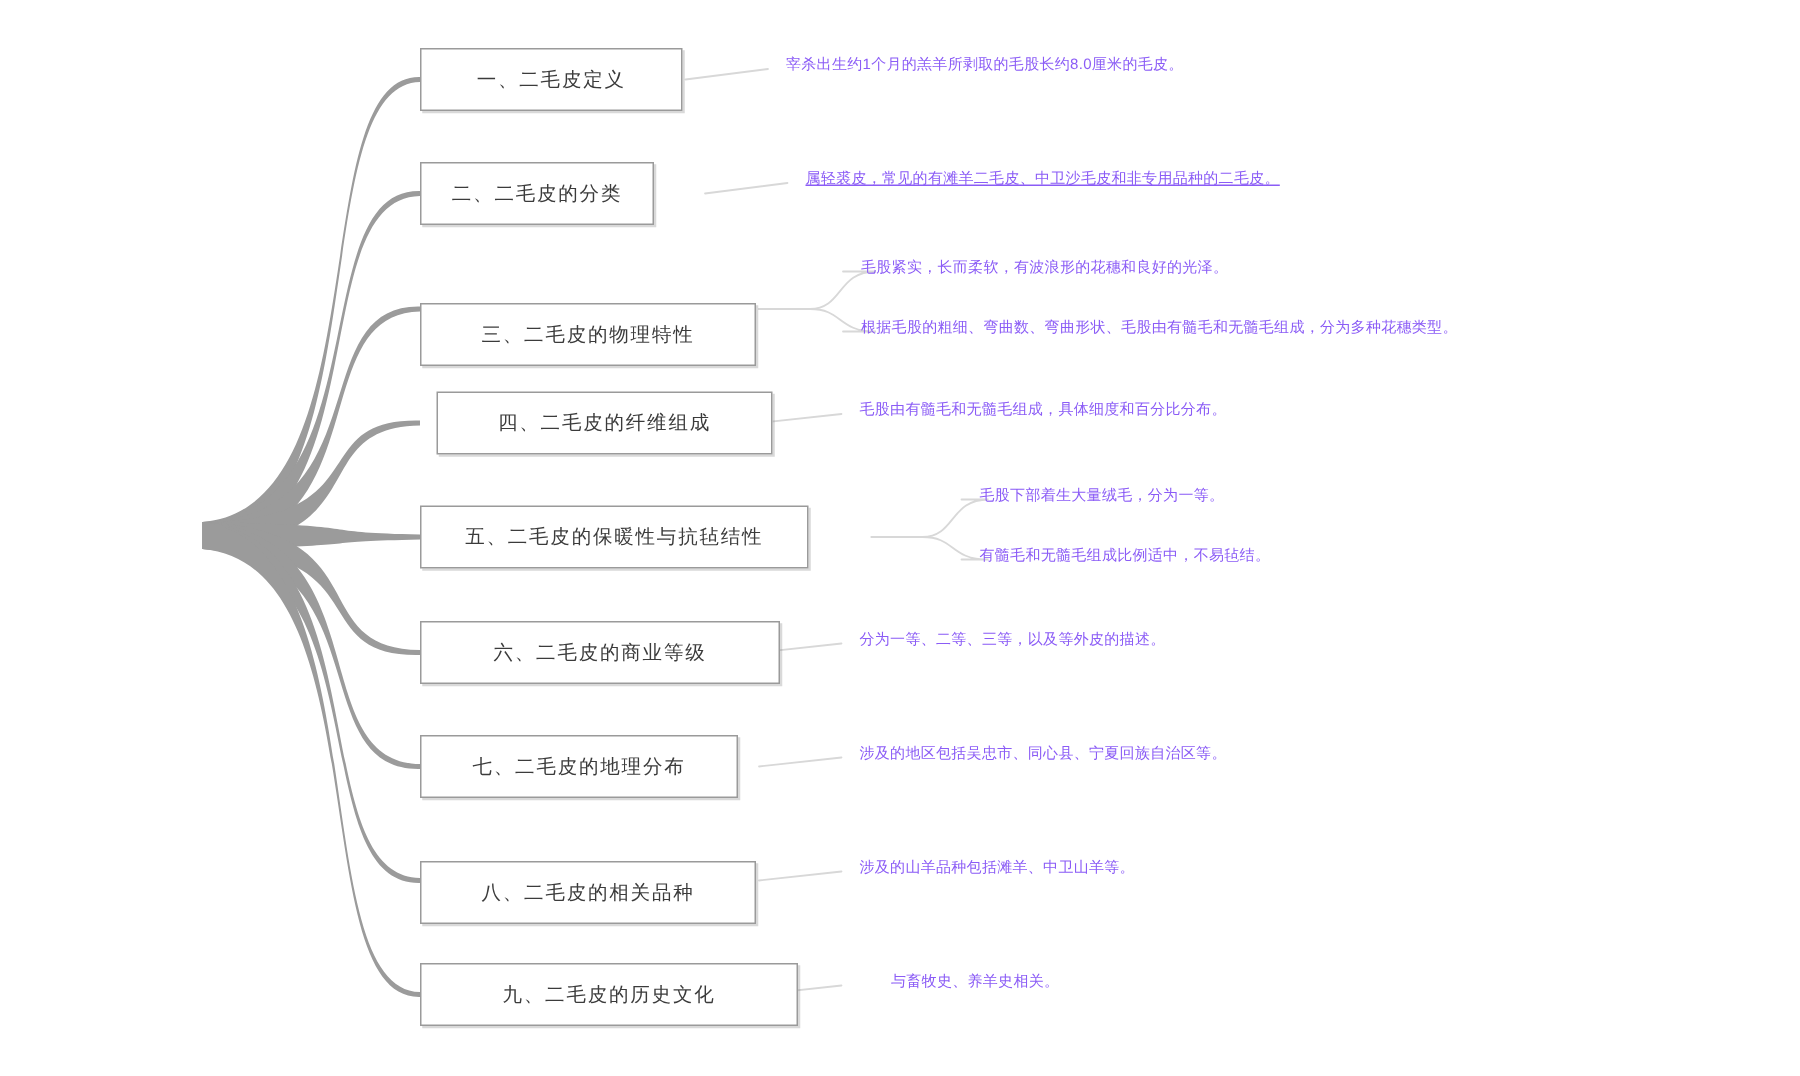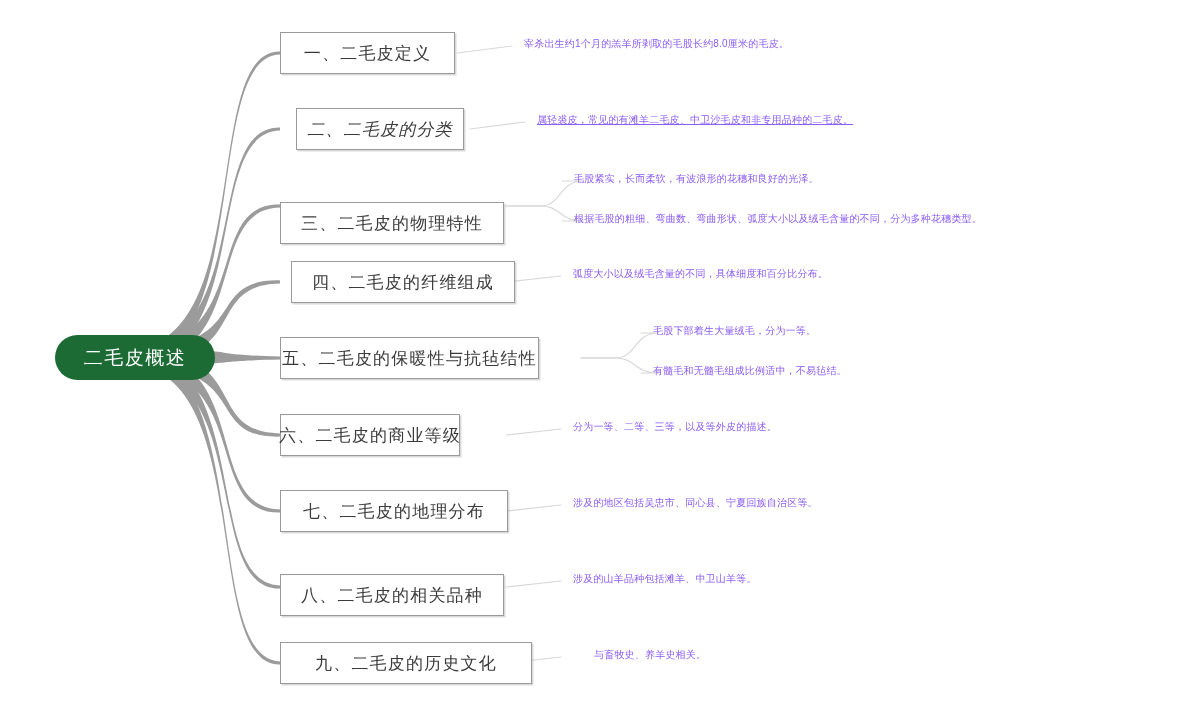--- a/index.html
+++ b/index.html
@@ -45,21 +45,21 @@
     z-index: 5;
     box-sizing: border-box;
   }
   
   .branch-node {
     position: absolute;
     border: 1px solid #9a9a9a;
     background: #ffffff;
     box-shadow: 1.5px 1.5px 0 rgba(120,120,120,0.28);
     color: #3b3b3b;
-    font-size: 17px;
+    font-size: 13px;
     letter-spacing: 1.2px;
     display: flex;
     align-items: center;
     justify-content: center;
     box-sizing: border-box;
     height: 42px;
     z-index: 4;
     white-space: nowrap;
   }
   
@@ -92,51 +92,48 @@
       <path d="M 581 358 L 615 358 C 637 358, 633 373, 659 373 L 641 373" fill="none" stroke="#d8d8d8" stroke-width="1.2" stroke-linecap="round"></path>
       <path d="M 135 348 C 254 353.37, 202 431.8, 280 433.4 L 280 436.6 C 202 438.2, 254 366.87, 135 366 Z" fill="#9b9b9b" stroke="none"></path>
       <path d="M 506 435 L 561 429" fill="none" stroke="#d8d8d8" stroke-width="1.2" stroke-linecap="round"></path>
       <path d="M 135 348 C 254 356.41, 202 507.8, 280 509.4 L 280 512.6 C 202 514.2, 254 369.91, 135 366 Z" fill="#9b9b9b" stroke="none"></path>
       <path d="M 506 511 L 561 505" fill="none" stroke="#d8d8d8" stroke-width="1.2" stroke-linecap="round"></path>
       <path d="M 135 348 C 254 359.45, 202 583.8, 280 585.4 L 280 588.6 C 202 590.2, 254 372.95, 135 366 Z" fill="#9b9b9b" stroke="none"></path>
       <path d="M 506 587 L 561 581" fill="none" stroke="#d8d8d8" stroke-width="1.2" stroke-linecap="round"></path>
       <path d="M 135 348 C 254 362.49, 202 659.8, 280 661.4 L 280 664.6 C 202 666.2, 254 375.99, 135 366 Z" fill="#9b9b9b" stroke="none"></path>
       <path d="M 506 663 L 561 657" fill="none" stroke="#d8d8d8" stroke-width="1.2" stroke-linecap="round"></path>
     </svg>
-  <div class="root-node">
-    <span>二毛皮概述</span>
-  </div>
   <div id="nodes">
       <div class="branch-node" style="left: 280px; top: 32px; width: 175px;">
         <span>一、二毛皮定义</span>
       </div>
       <div class="leaf-text" style="left: 524px; top: 39px;">宰杀出生约1个月的羔羊所剥取的毛股长约8.0厘米的毛皮。</div>
-      <div class="branch-node" style="left: 296px; top: 108px; width: 168px; font-style: italic;">
+      <div class="branch-node" style="left: 280px; top: 108px; width: 156px;">
         <span>二、二毛皮的分类</span>
       </div>
       <div class="leaf-text" style="left: 537px; top: 115px; text-decoration: underline;">属轻裘皮，常见的有滩羊二毛皮、中卫沙毛皮和非专用品种的二毛皮。</div>
       <div class="branch-node" style="left: 280px; top: 202px; width: 224px;">
         <span>三、二毛皮的物理特性</span>
       </div>
       <div class="leaf-text" style="left: 574px; top: 174px;">毛股紧实，长而柔软，有波浪形的花穗和良好的光泽。</div>
-      <div class="leaf-text" style="left: 574px; top: 214px;">根据毛股的粗细、弯曲数、弯曲形状、弧度大小以及绒毛含量的不同，分为多种花穗类型。</div>
+      <div class="leaf-text" style="left: 574px; top: 214px;">根据毛股的粗细、弯曲数、弯曲形状、毛股由有髓毛和无髓毛组成，分为多种花穗类型。</div>
       <div class="branch-node" style="left: 280px; top: 261px; width: 224px; margin-left: 11px;">
         <span>四、二毛皮的纤维组成</span>
       </div>
-      <div class="leaf-text" style="left: 573px; top: 269px;">弧度大小以及绒毛含量的不同，具体细度和百分比分布。</div>
+      <div class="leaf-text" style="left: 573px; top: 269px;">毛股由有髓毛和无髓毛组成，具体细度和百分比分布。</div>
       <div class="branch-node" style="left: 280px; top: 337px; width: 259px;">
         <span>五、二毛皮的保暖性与抗毡结性</span>
       </div>
       <div class="leaf-text" style="left: 653px; top: 326px;">毛股下部着生大量绒毛，分为一等。</div>
       <div class="leaf-text" style="left: 653px; top: 366px;">有髓毛和无髓毛组成比例适中，不易毡结。</div>
-      <div class="branch-node" style="left: 280px; top: 414px; width: 180px;">
+      <div class="branch-node" style="left: 280px; top: 414px; width: 240px;">
         <span>六、二毛皮的商业等级</span>
       </div>
       <div class="leaf-text" style="left: 573px; top: 422px;">分为一等、二等、三等，以及等外皮的描述。</div>
-      <div class="branch-node" style="left: 280px; top: 490px; width: 228px;">
+      <div class="branch-node" style="left: 280px; top: 490px; width: 212px;">
         <span>七、二毛皮的地理分布</span>
       </div>
       <div class="leaf-text" style="left: 573px; top: 498px;">涉及的地区包括吴忠市、同心县、宁夏回族自治区等。</div>
       <div class="branch-node" style="left: 280px; top: 574px; width: 224px;">
         <span>八、二毛皮的相关品种</span>
       </div>
       <div class="leaf-text" style="left: 573px; top: 574px;">涉及的山羊品种包括滩羊、中卫山羊等。</div>
       <div class="branch-node" style="left: 280px; top: 642px; width: 252px;">
         <span>九、二毛皮的历史文化</span>
       </div>

